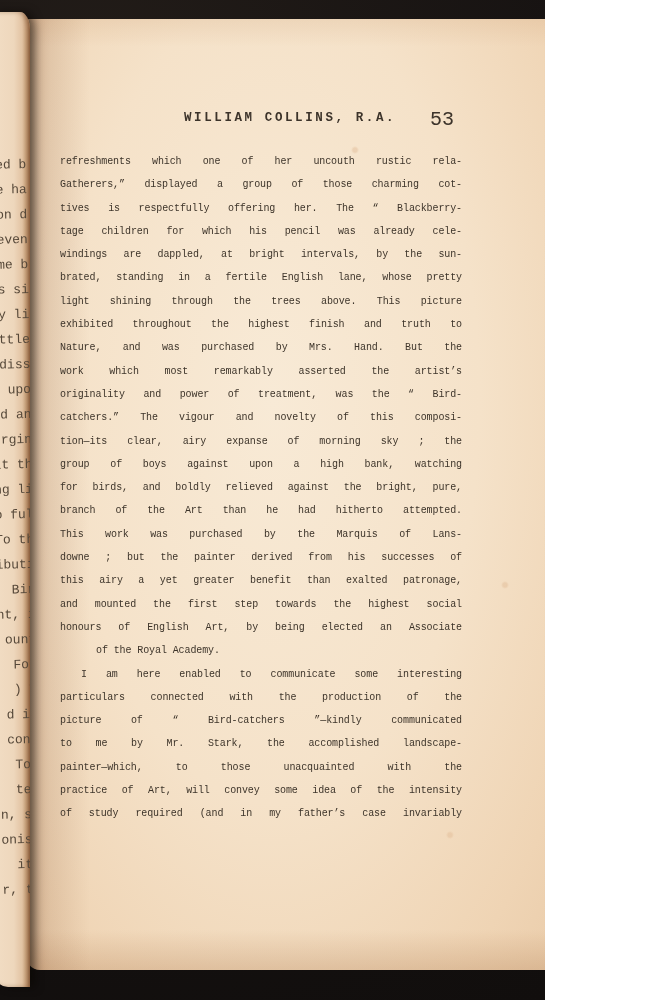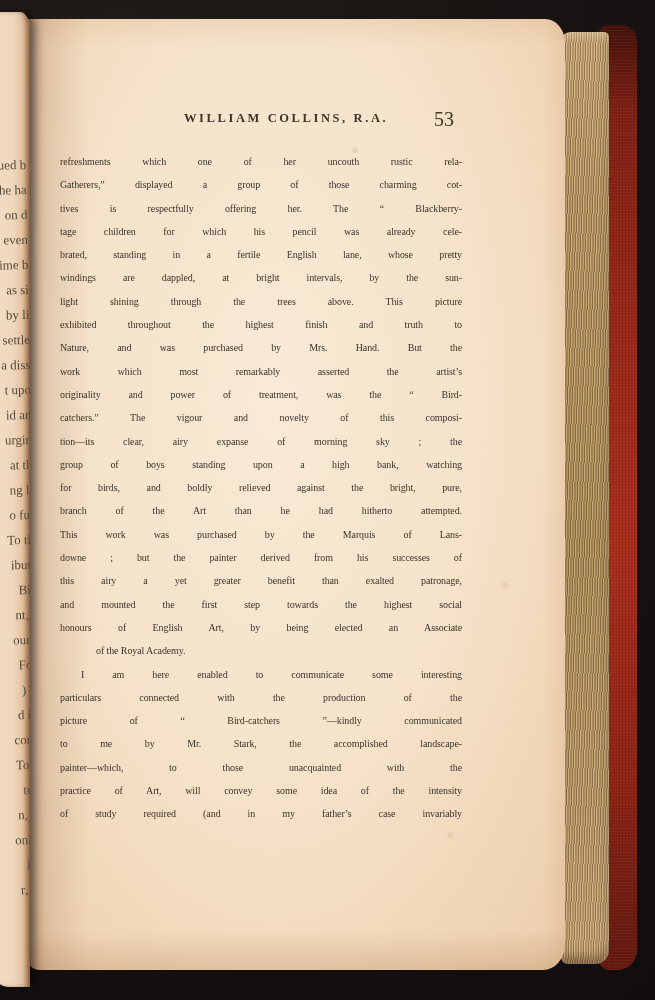--- a/index.html
+++ b/index.html
@@ -1,22 +1,22 @@
 <!DOCTYPE html>
 <html><head>
 <meta charset="utf-8">
 <style>
   html,body{margin:0;padding:0;}
   .scene{
     position:relative;
-    width:655px;height:1000px;
+    width:545px;height:1000px;
     overflow:hidden;
     background:
       radial-gradient(circle at 18% 8%, #221c18 0%, #171312 45%, #110e0d 100%);
-    font-family:Liberation Serif, serif;
+    font-family:Liberation Mono, monospace;
   }
 
   
   .cover{
     position:absolute;left:598px;top:25px;width:39px;height:945px;
     border-radius:10px 16px 20px 12px;
     background:
       repeating-linear-gradient(0deg, rgba(255,205,160,0.06) 0 1px, transparent 1px 3px),
       repeating-linear-gradient(90deg, rgba(0,0,0,0.10) 0 1px, transparent 1px 3px),
       linear-gradient(180deg,#44110b 0%,#7e1f13 9%,#972617 30%,#a82c1b 55%,#8e2214 80%,#671910 97%);
@@ -98,30 +98,30 @@
 
   <div class="page">
     <div class="content">
       <div class="head-title">WILLIAM COLLINS, R.A.</div>
       <div class="folio">53</div>
       <div class="body-text">
           <div class="line">refreshments which one of her uncouth rustic rela-</div>
           <div class="line">Gatherers,” displayed a group of those charming cot-</div>
           <div class="line">tives is respectfully offering her. The “ Blackberry-</div>
           <div class="line">tage children for which his pencil was already cele-</div>
+          <div class="line">windings are dappled, at bright intervals, by the sun-</div>
           <div class="line">brated, standing in a fertile English lane, whose pretty</div>
-          <div class="line">windings are dappled, at bright intervals, by the sun-</div>
           <div class="line">light shining through the trees above. This picture</div>
           <div class="line">exhibited throughout the highest finish and truth to</div>
           <div class="line">Nature, and was purchased by Mrs. Hand. But the</div>
           <div class="line">work which most remarkably asserted the artist’s</div>
           <div class="line">originality and power of treatment, was the “ Bird-</div>
           <div class="line">catchers.” The vigour and novelty of this composi-</div>
           <div class="line">tion—its clear, airy expanse of morning sky ; the</div>
-          <div class="line">group of boys standing upon a high bank, watching</div>
+          <div class="line">group of boys against upon a high bank, watching</div>
           <div class="line">for birds, and boldly relieved against the bright, pure,</div>
           <div class="line">branch of the Art than he had hitherto attempted.</div>
           <div class="line">This work was purchased by the Marquis of Lans-</div>
           <div class="line">downe ; but the painter derived from his successes of</div>
           <div class="line">this airy a yet greater benefit than exalted patronage,</div>
           <div class="line">and mounted the first step towards the highest social</div>
           <div class="line">honours of English Art, by being elected an Associate</div>
           <div class="line end">of the Royal Academy.</div>
           <div class="line indent">I am here enabled to communicate some interesting</div>
           <div class="line">particulars connected with the production of the</div>

